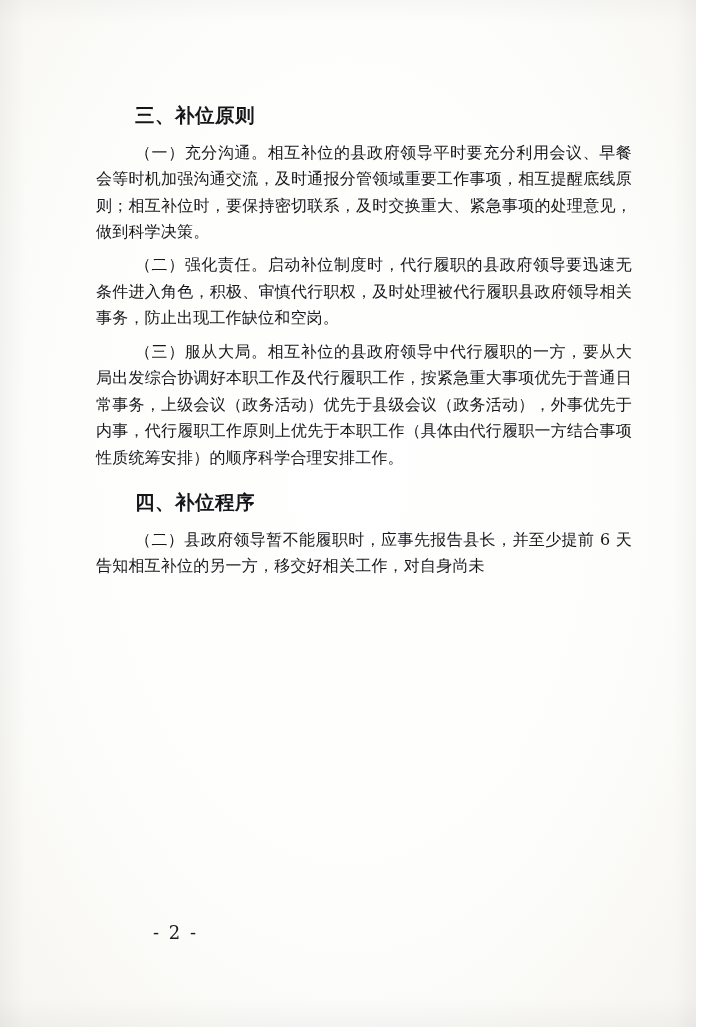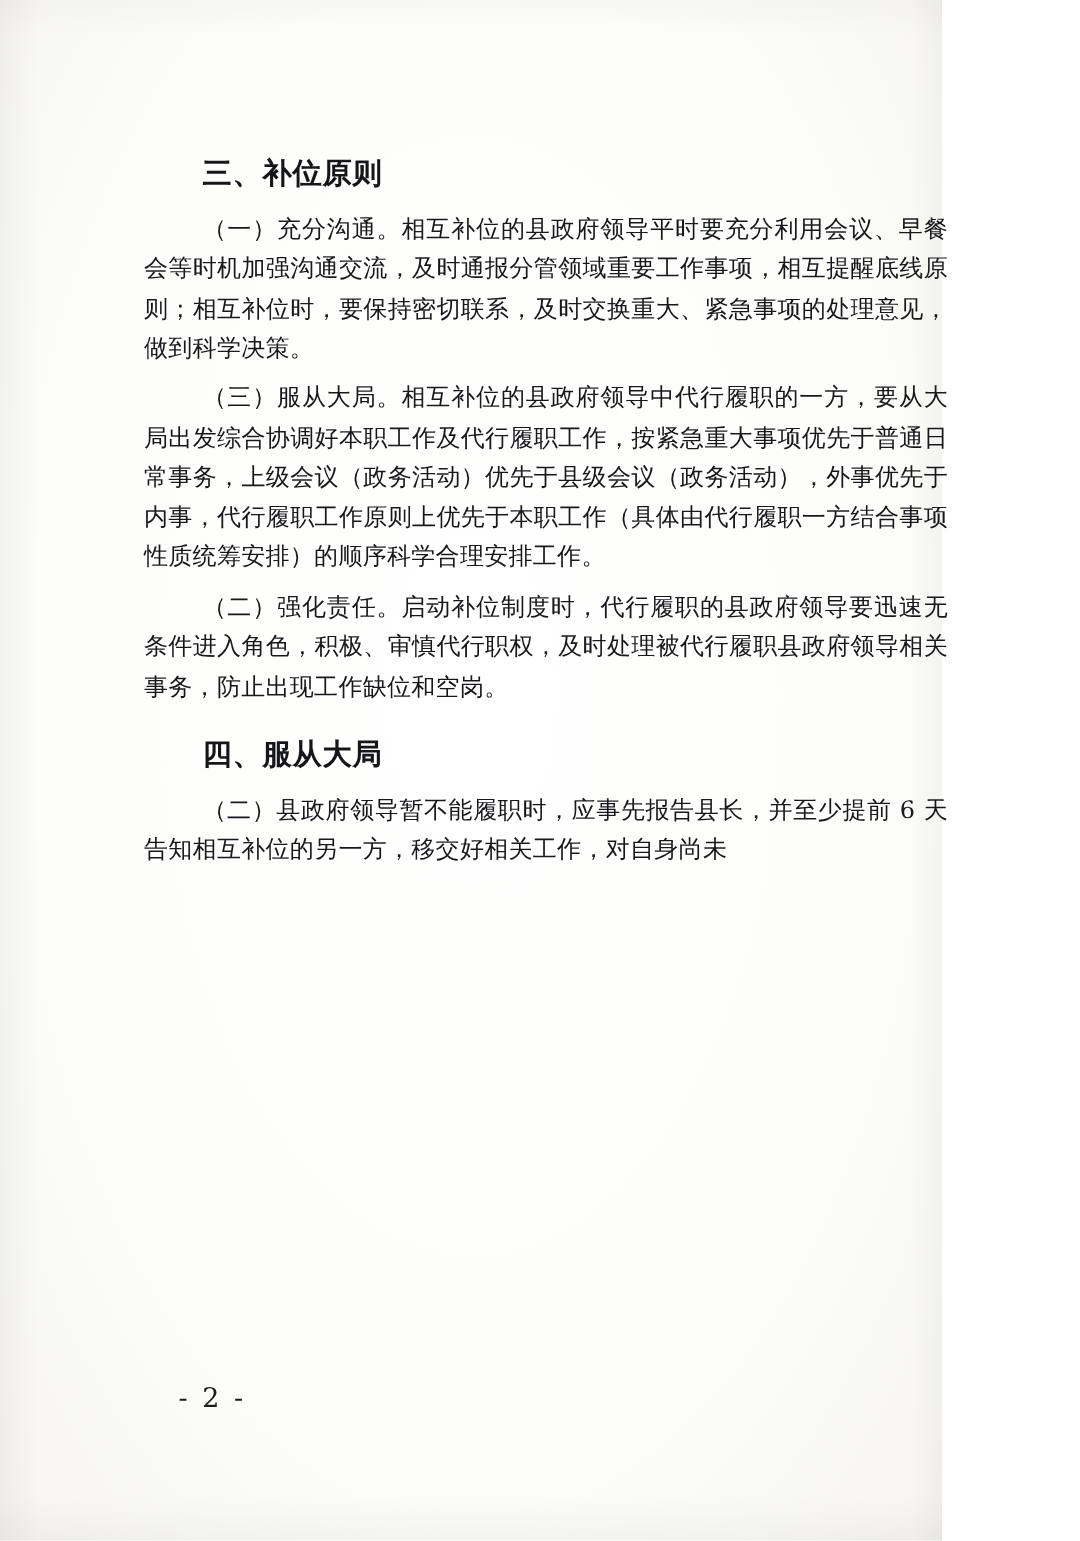--- a/index.html
+++ b/index.html
@@ -8,21 +8,21 @@
   }
   body {
     width: 720px;
     height: 1027px;
     background: #ffffff;
     font-family: "DejaVu Serif", "Liberation Serif", serif;
     overflow: hidden;
   }
   .page {
     position: relative;
-    width: 628px;
+    width: 696px;
     height: 1027px;
     background:
       radial-gradient(ellipse at 50% 45%, #ffffff 0%, #fdfdfb 60%, #f6f5f1 100%);
     box-sizing: border-box;
   }
   
   .page::before {
     content: "";
     position: absolute;
     inset: 0;
@@ -83,25 +83,25 @@
 </head>
 <body>
 
 <div class="page">
   <div class="content">
 
     <h2 class="heading">三、补位原则</h2>
 
     <p class="para">（一）充分沟通。相互补位的县政府领导平时要充分利用会议、早餐会等时机加强沟通交流，及时通报分管领域重要工作事项，相互提醒底线原则；相互补位时，要保持密切联系，及时交换重大、紧急事项的处理意见，做到科学决策。</p>
 
+    <p class="para">（二）强化责任。启动补位制度时，代行履职的县政府领导要迅速无条件进入角色，积极、审慎代行职权，及时处理被代行履职县政府领导相关事务，防止出现工作缺位和空岗。</p>
+
     <p class="para">（三）服从大局。相互补位的县政府领导中代行履职的一方，要从大局出发综合协调好本职工作及代行履职工作，按紧急重大事项优先于普通日常事务，上级会议（政务活动）优先于县级会议（政务活动），外事优先于内事，代行履职工作原则上优先于本职工作（具体由代行履职一方结合事项性质统筹安排）的顺序科学合理安排工作。</p>
 
-    <p class="para">（二）强化责任。启动补位制度时，代行履职的县政府领导要迅速无条件进入角色，积极、审慎代行职权，及时处理被代行履职县政府领导相关事务，防止出现工作缺位和空岗。</p>
-
-    <h2 class="heading sec2">四、服从大局</h2>
+    <h2 class="heading sec2">四、补位程序</h2>
 
 
     <p class="para">（二）县政府领导暂不能履职时，应事先报告县长，并至少提前 6 天告知相互补位的另一方，移交好相关工作，对自身尚未</p>
 
   </div>
 
   <div class="footer">
     <span class="pagenum-wrap">- 2 -</span>
   </div>
 </div>

